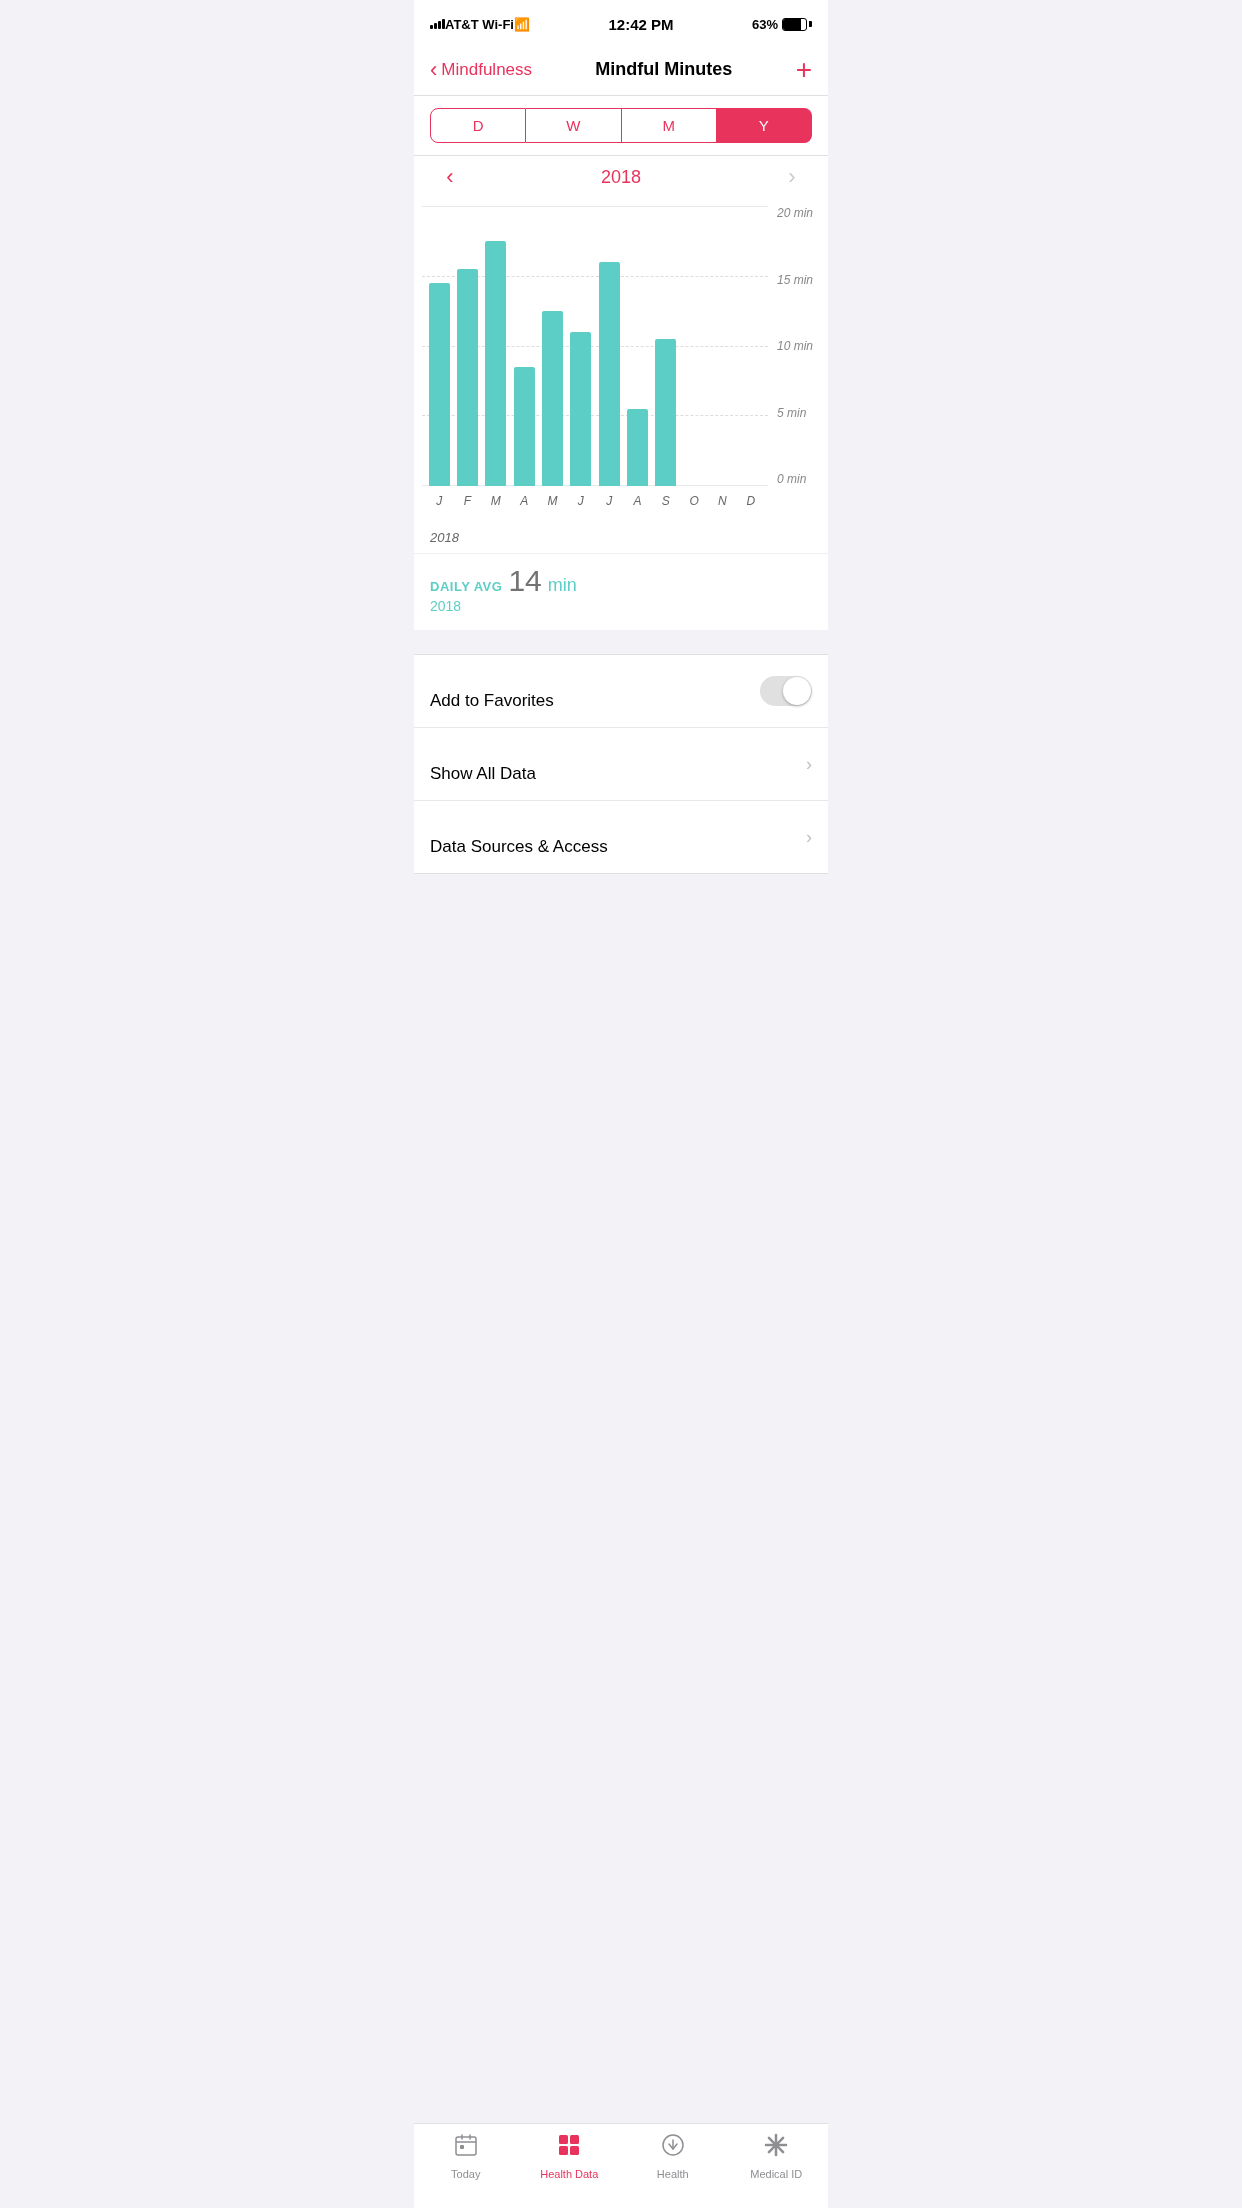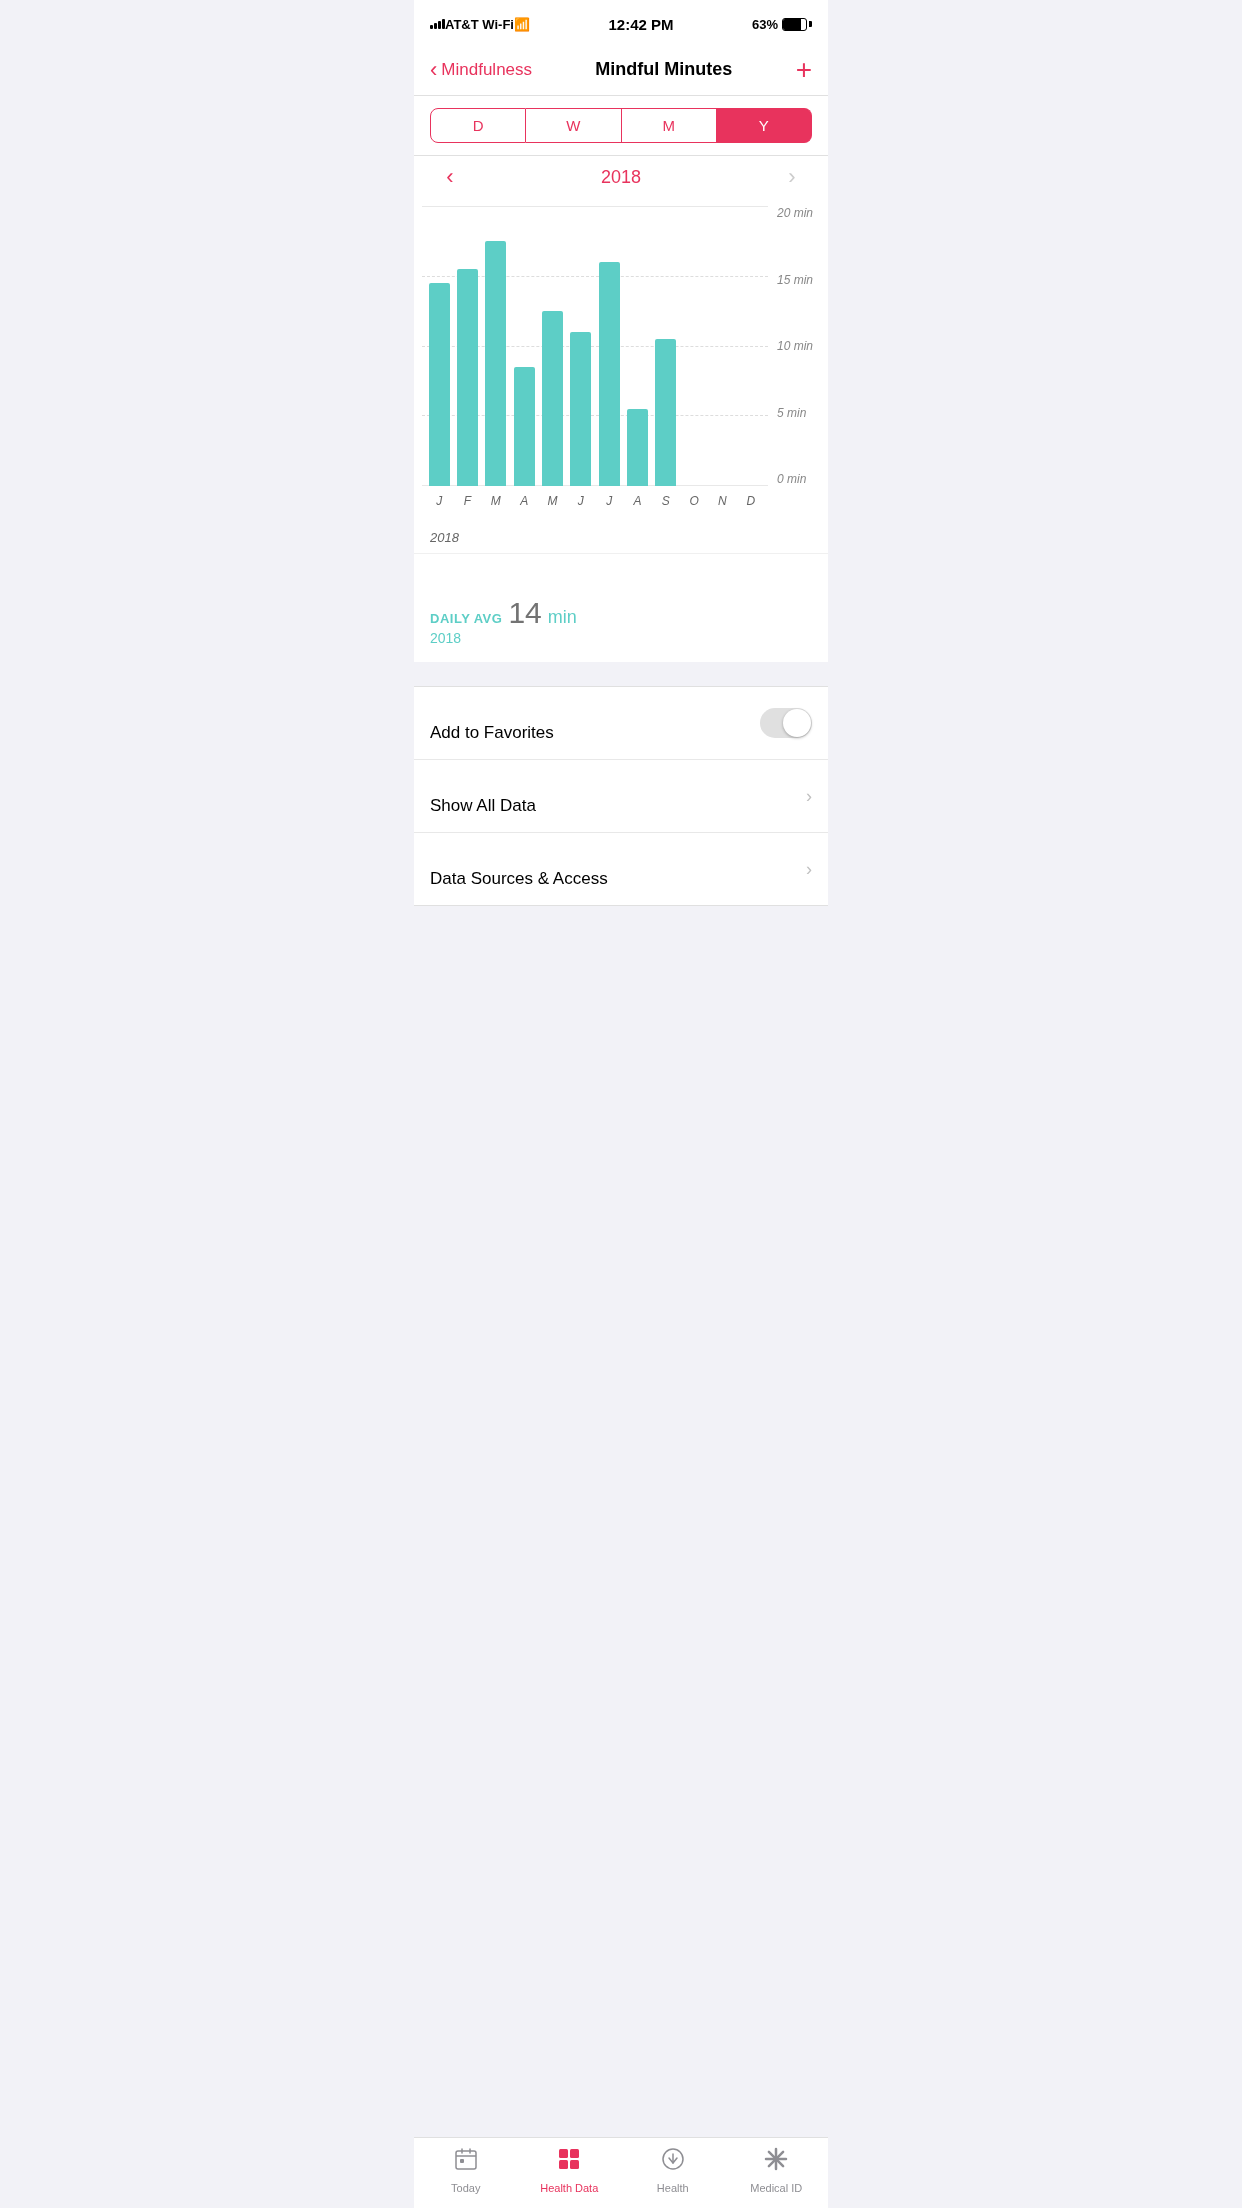--- a/index.html
+++ b/index.html
@@ -209,21 +209,20 @@
     
     .daily-avg {
       background: white;
       padding: 12px 16px 16px;
       border-top: 1px solid #f0f0f0;
     }
     .daily-avg-row {
       display: flex;
       align-items: baseline;
       gap: 6px;
-      margin-top: 32px;
     }
     .daily-avg-label {
       font-size: 13px;
       font-weight: 700;
       color: #5dcec6;
       letter-spacing: 0.5px;
     }
     .daily-avg-value {
       font-size: 30px;
       font-weight: 200;
@@ -298,21 +297,21 @@
       position: fixed;
       bottom: 0;
       left: 50%;
       transform: translateX(-50%);
       width: 414px;
       background: white;
       border-top: 1px solid #e0e0e0;
       display: flex;
       justify-content: flex-start;
       align-items: center;
-      padding: 8px 0 14px;
+      padding: 8px 0 28px;
     }
     .tab-item {
       display: flex;
       flex-direction: column;
       align-items: center;
       gap: 4px;
       cursor: pointer;
       flex: 1;
     }
     .tab-icon {

